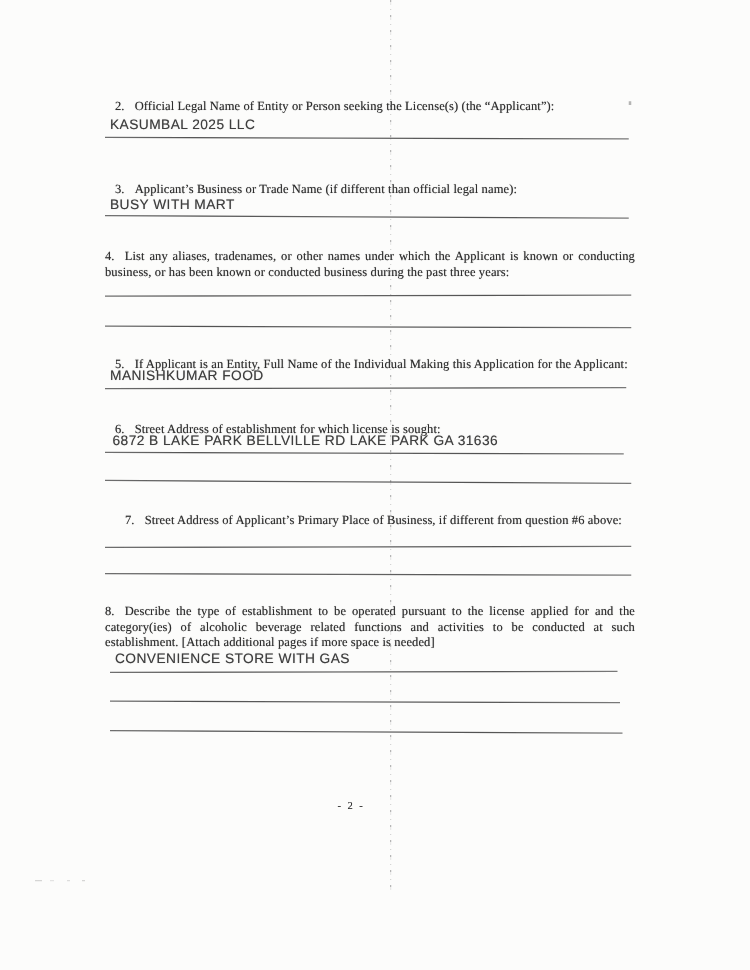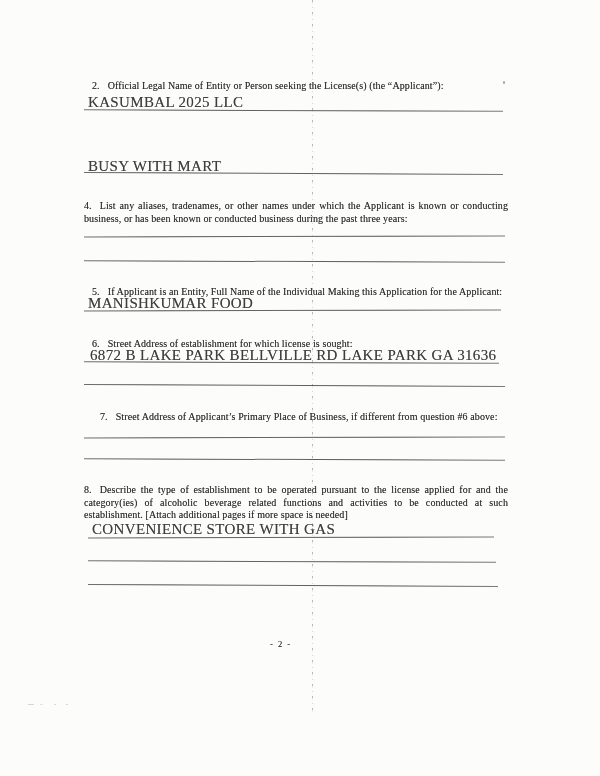--- a/index.html
+++ b/index.html
@@ -33,22 +33,22 @@
     text-shadow: 0 0 0.6px rgba(70,70,70,0.65);
     width: 415px;
   }
   .q-label.just {
     text-align: justify;
     width: 424px;
   }
   .q-num { margin-right: 8px; }
   .answer {
     position: absolute;
-    font-family: Liberation Serif, serif;
-    font-size: 15px;
+    font-family: Liberation Sans, sans-serif;
+    font-size: 11px;
     color: #3e3e3e;
     letter-spacing: 0.35px;
     text-shadow: 0 0 0.6px rgba(80,80,80,0.6);
     white-space: nowrap;
   }
   .rule {
     position: absolute;
     height: 1px;
     background: linear-gradient(90deg, #606060, #3d3d3d 18%, #565656 45%, #3f3f3f 72%, #6a6a6a);
     opacity: 0.9;
@@ -86,20 +86,21 @@
 <body>
 
 <div class="page">
 
   <div class="fold-line"></div>
 
   <p class="q-label" style="top:70px; left:92px;"><span class="q-num">2.</span><span>Official Legal Name of Entity or Person seeking the License(s) (the “Applicant”):</span></p>
   <div class="answer" style="top:94px; left:88px;">KASUMBAL 2025 LLC</div>
   <div class="rule r-a" style="top:110px; left:84px; width:419px;"></div>
 
+  <p class="q-label" style="top:136px; left:92px;"><span class="q-num">3.</span><span>Applicant’s Business or Trade Name (if different than official legal name):</span></p>
   <div class="answer" style="top:158px; left:88px;">BUSY WITH MART</div>
   <div class="rule r-c" style="top:173px; left:84px; width:419px;"></div>
 
   <p class="q-label just" style="top:190px; left:84px;"><span class="q-num">4.</span><span>List any aliases, tradenames, or other names under which the Applicant is known or conducting business, or has been known or conducted business during the past three years:</span></p>
   <div class="rule r-b" style="top:236px; left:84px; width:421px;"></div>
   <div class="rule r-a" style="top:261px; left:84px; width:421px;"></div>
 
   <p class="q-label" style="top:276px; left:92px;"><span class="q-num">5.</span><span>If Applicant is an Entity, Full Name of the Individual Making this Application for the Applicant:</span></p>
   <div class="answer" style="top:295px; left:88px;">MANISHKUMAR FOOD</div>
   <div class="rule r-b" style="top:310px; left:84px; width:417px;"></div>

